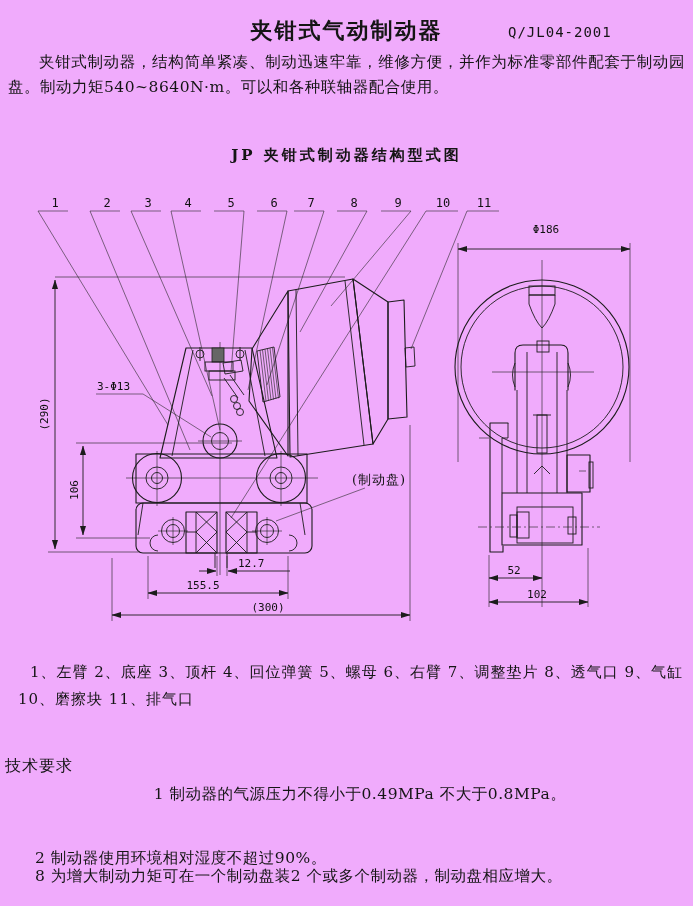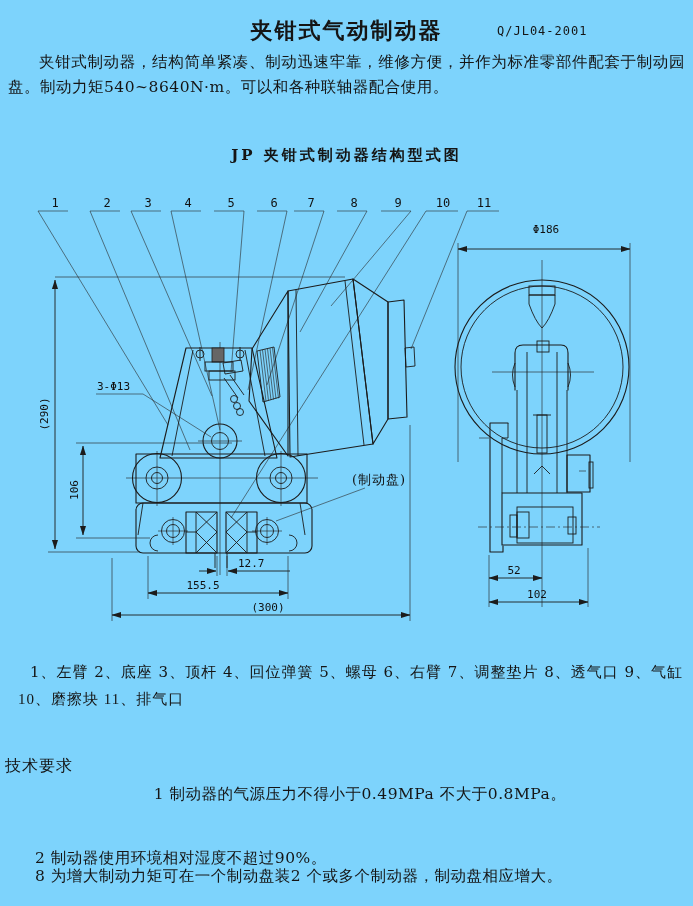--- a/index.html
+++ b/index.html
@@ -1,28 +1,28 @@
 <!DOCTYPE html>
 <html><head>
 <meta charset="utf-8">
 <style>
   html,body{margin:0;padding:0;background:#e8e8e8;}
-  .page{position:relative;width:693px;height:906px;background:#7dd3fc;overflow:hidden;
+  .page{position:relative;width:693px;height:906px;background:#f0abfc;overflow:hidden;
         font-family:"DejaVu Serif","Liberation Serif",serif;color:#151515;}
   .title{position:absolute;top:16px;left:0;width:693px;text-align:center;
          font-size:22px;font-weight:bold;letter-spacing:2px;}
-  .docnum{position:absolute;top:24px;left:497px;font-size:12px;
+  .docnum{position:absolute;top:24px;left:508px;font-size:14px;
           font-family:"DejaVu Sans Mono",monospace;letter-spacing:1px;}
   .intro{position:absolute;top:50px;left:8px;width:677px;font-size:15.5px;line-height:25px;
          text-align:justify;text-indent:2em;letter-spacing:0.5px;}
   .caption{position:absolute;top:146px;left:0;width:693px;text-align:center;
            font-size:15px;font-weight:bold;letter-spacing:3px;}
   svg.diagram{position:absolute;top:185px;left:0;}
   .parts{position:absolute;left:18px;width:668px;font-size:15px;letter-spacing:1px;}
-  .parts.l1{top:663px;margin-left:12px;} .parts.l2{top:690px;font-family:Liberation Serif, serif;}
+  .parts.l1{top:663px;margin-left:12px;} .parts.l2{top:690px;}
   .tech-h{position:absolute;top:756px;left:5px;font-size:16px;letter-spacing:1px;}
   .tech-item{position:absolute;left:35px;width:650px;font-size:15.5px;letter-spacing:0.5px;}
   .t1{top:784px;text-align:center;} .t2{top:811px;margin-top:37px;} .t3{top:839px;} .t4{top:866px;}
   
   .ln{stroke:#1c1c1c;stroke-width:1.1;fill:none;stroke-linejoin:round;stroke-linecap:round;}
   .md{stroke:#1c1c1c;stroke-width:0.9;fill:none;}
   .tn{stroke:#2a2a2a;stroke-width:0.65;fill:none;}
   .cl{stroke:#2a2a2a;stroke-width:0.6;fill:none;}
   .dim-t{font:11px "DejaVu Sans Mono",monospace;fill:#111;}
   .call-t{font:12px "DejaVu Sans Mono",monospace;fill:#111;}

